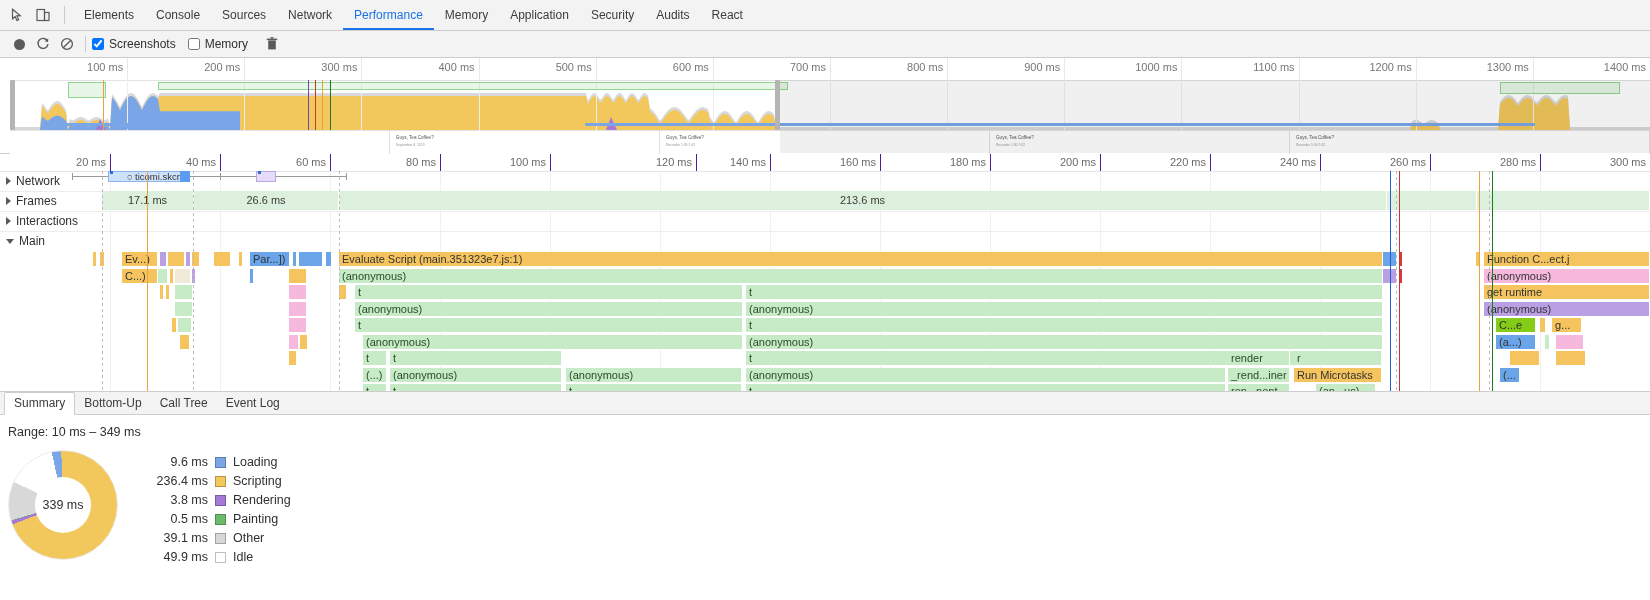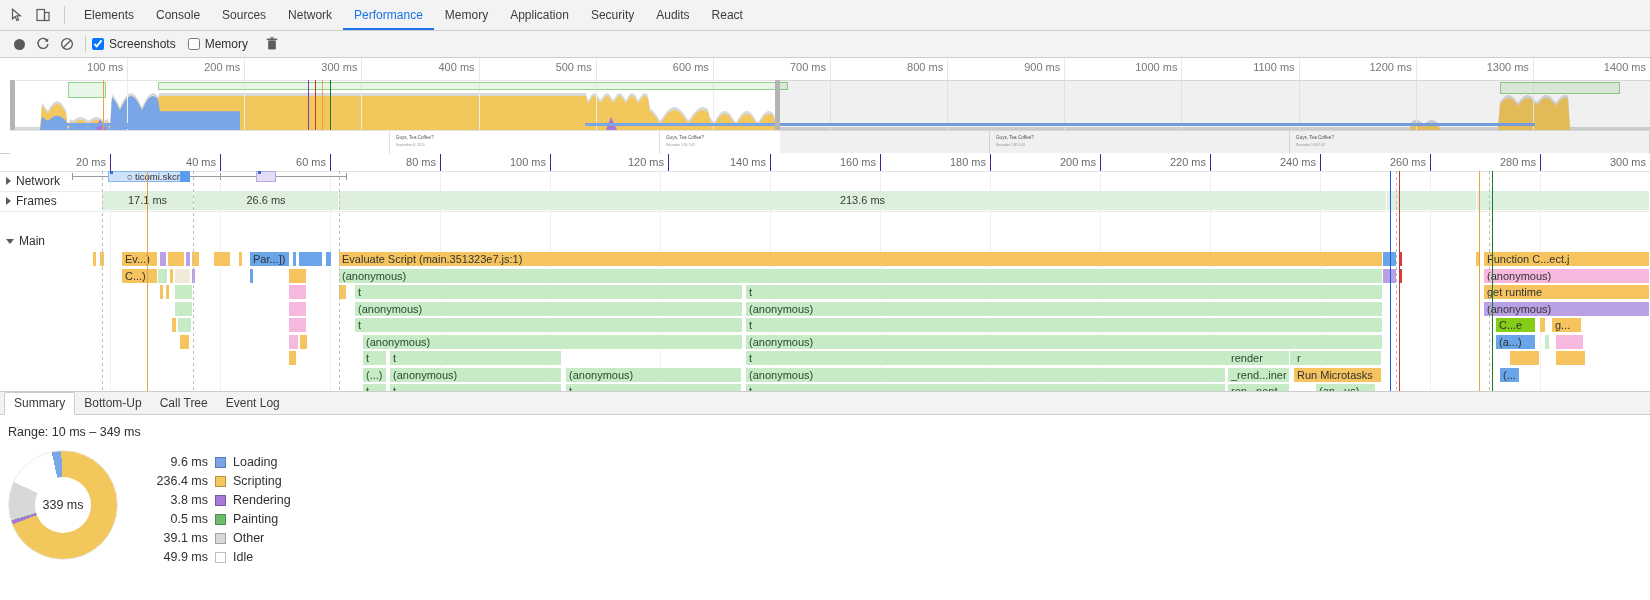--- a/index.html
+++ b/index.html
@@ -273,21 +273,21 @@
         </div>
         <div class="tl-tick" style="left: 220px; width: 110px;">
           <span>60 ms</span>
         </div>
         <div class="tl-tick" style="left: 330px; width: 110px;">
           <span>80 ms</span>
         </div>
         <div class="tl-tick" style="left: 440px; width: 110px;">
           <span>100 ms</span>
         </div>
-        <div class="tl-tick" style="left: 550px; width: 110px; padding-left: 8px;">
+        <div class="tl-tick" style="left: 578px; width: 110px; padding-left: 8px;">
           <span>120 ms</span>
         </div>
         <div class="tl-tick" style="left: 660px; width: 110px;">
           <span>140 ms</span>
         </div>
         <div class="tl-tick" style="left: 770px; width: 110px;">
           <span>160 ms</span>
         </div>
         <div class="tl-tick" style="left: 880px; width: 110px;">
           <span>180 ms</span>
@@ -355,20 +355,26 @@
       </div>
       <div id="frame-items">
           <div class="frame-box" style="left: 102px; width: 92px; top: 0px;">17.1 ms</div>
           <div class="frame-box" style="left: 194px; width: 145px; top: 0px;">26.6 ms</div>
           <div class="frame-box" style="left: 339px; width: 1048px; top: 0px;">213.6 ms</div>
           <div class="frame-box" style="left: 1387px; width: 90px; top: 0px;"></div>
           <div class="frame-box" style="left: 1477px; width: 173px; top: 0px;"></div>
         </div>
     </div>
 
+    <div class="tl-row" style="top:57px">
+      <div class="tl-rowlabel">
+        <span class="tri"></span>
+        <span>Interactions</span>
+      </div>
+    </div>
 
     <div class="tl-row" style="top:77px;border-bottom:none">
       <div class="tl-rowlabel">
         <span class="tri down"></span>
         <span>Main</span>
       </div>
     </div>
 
     <div class="flame" style="top:98px" id="flame-rows">
         <div class="fbar" style="left: 93px; width: 3px; top: 0px; background: rgb(245, 196, 94);"></div>

